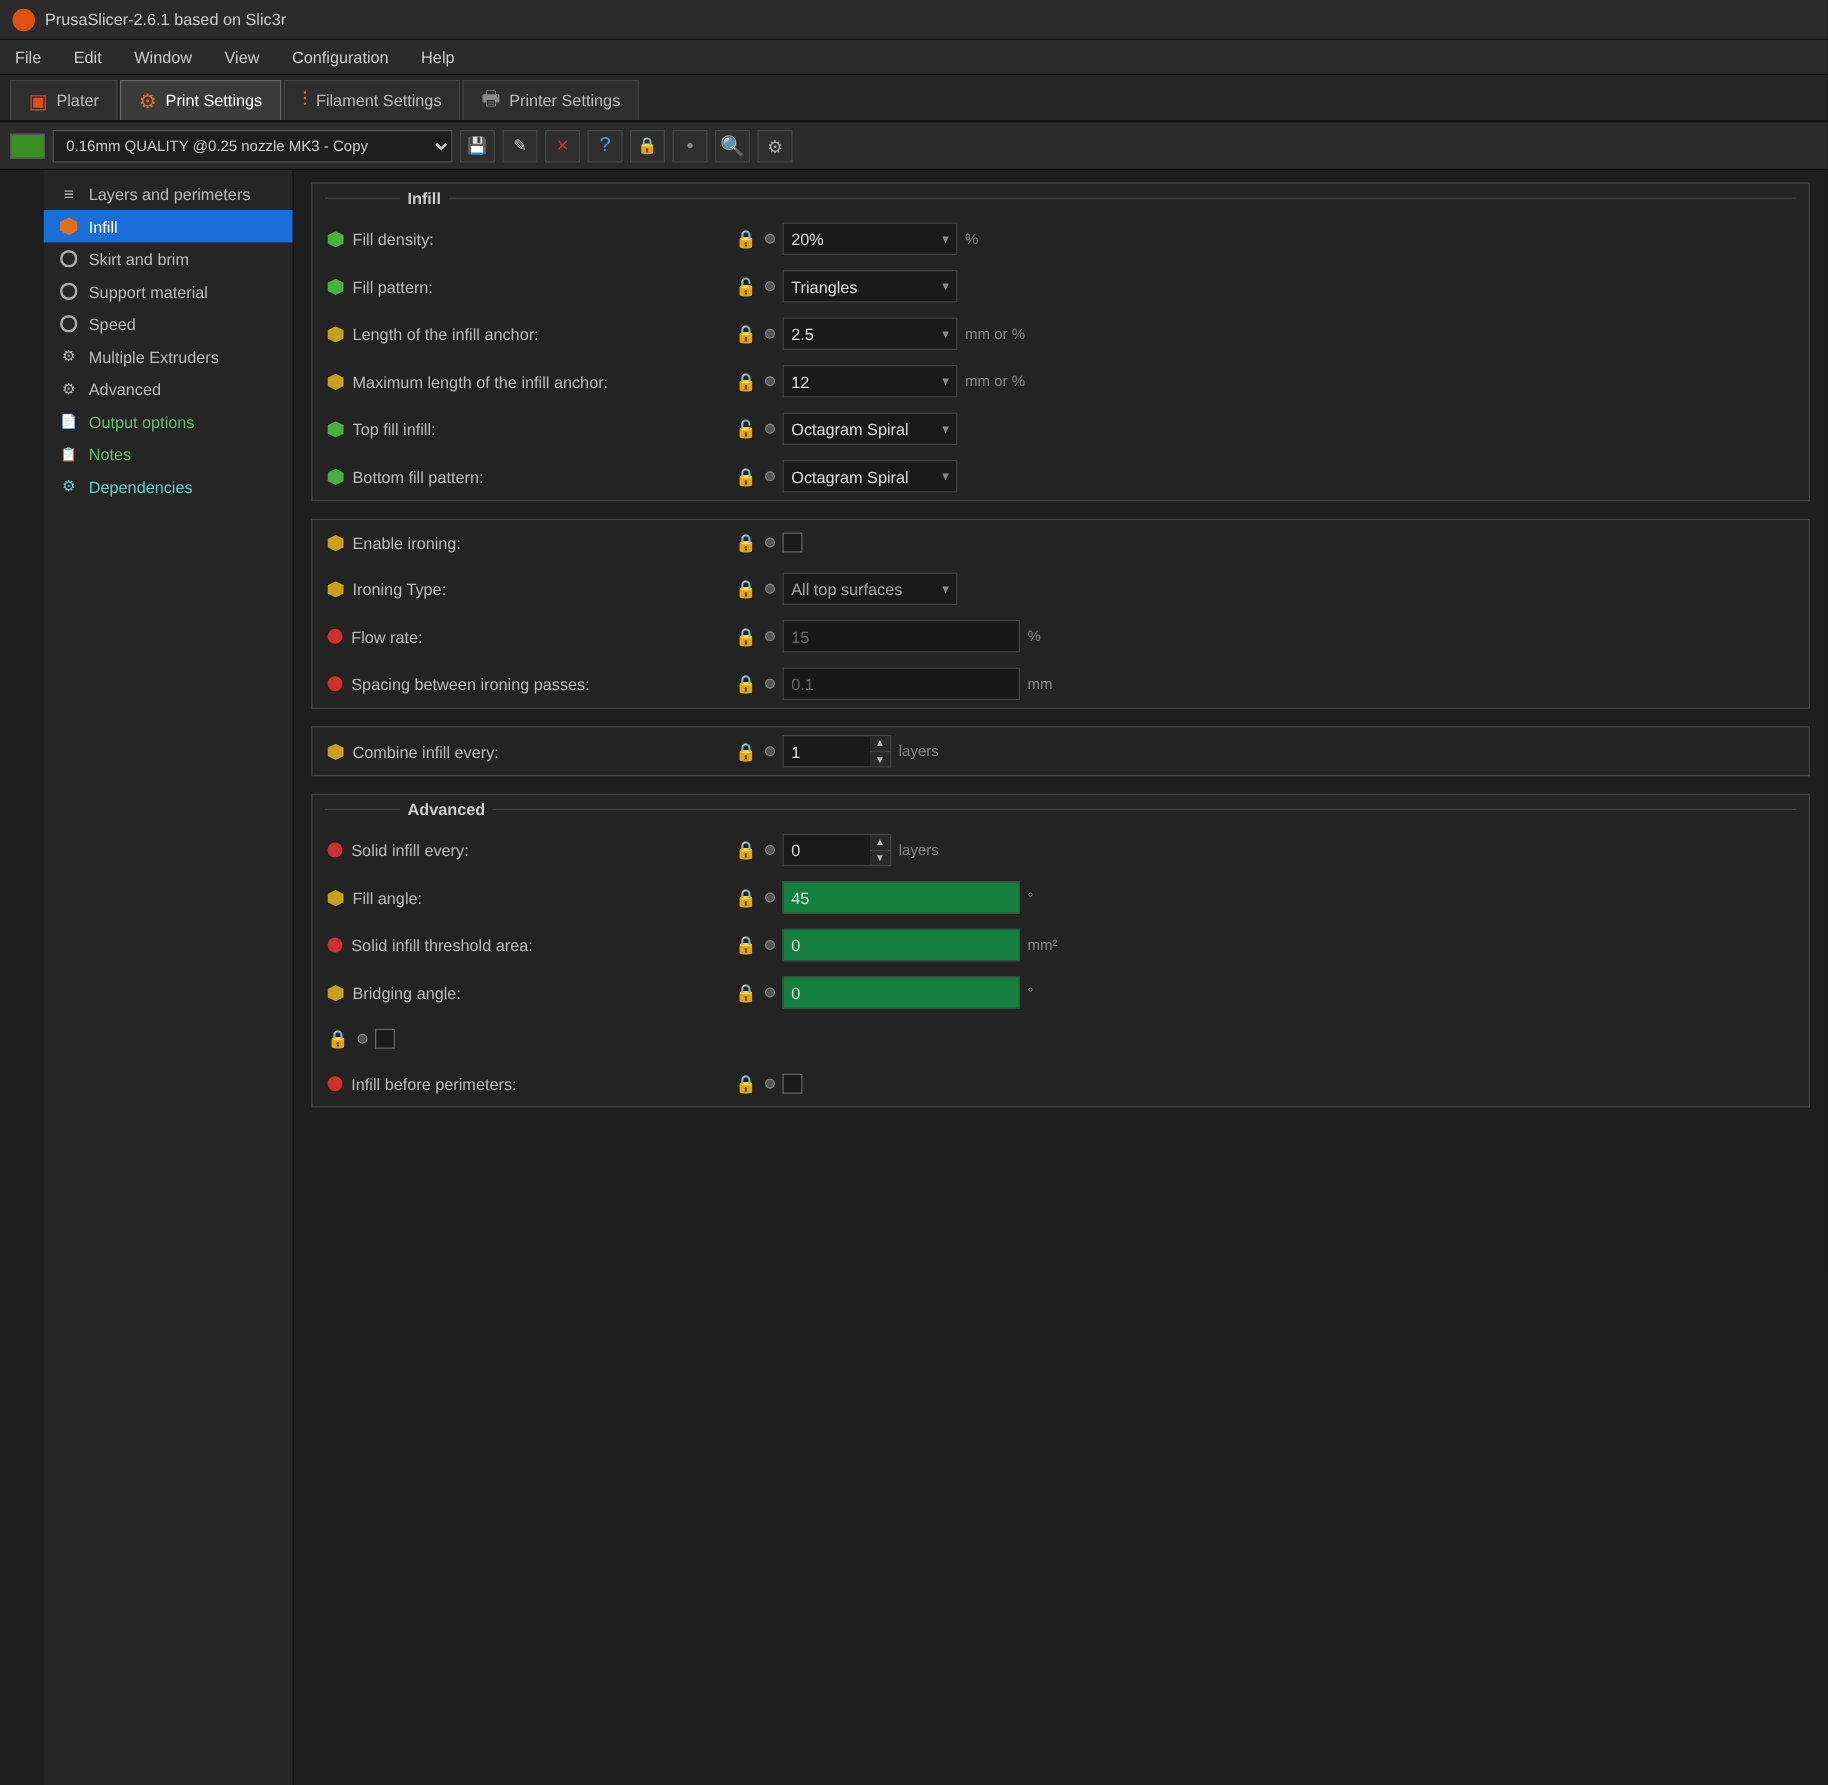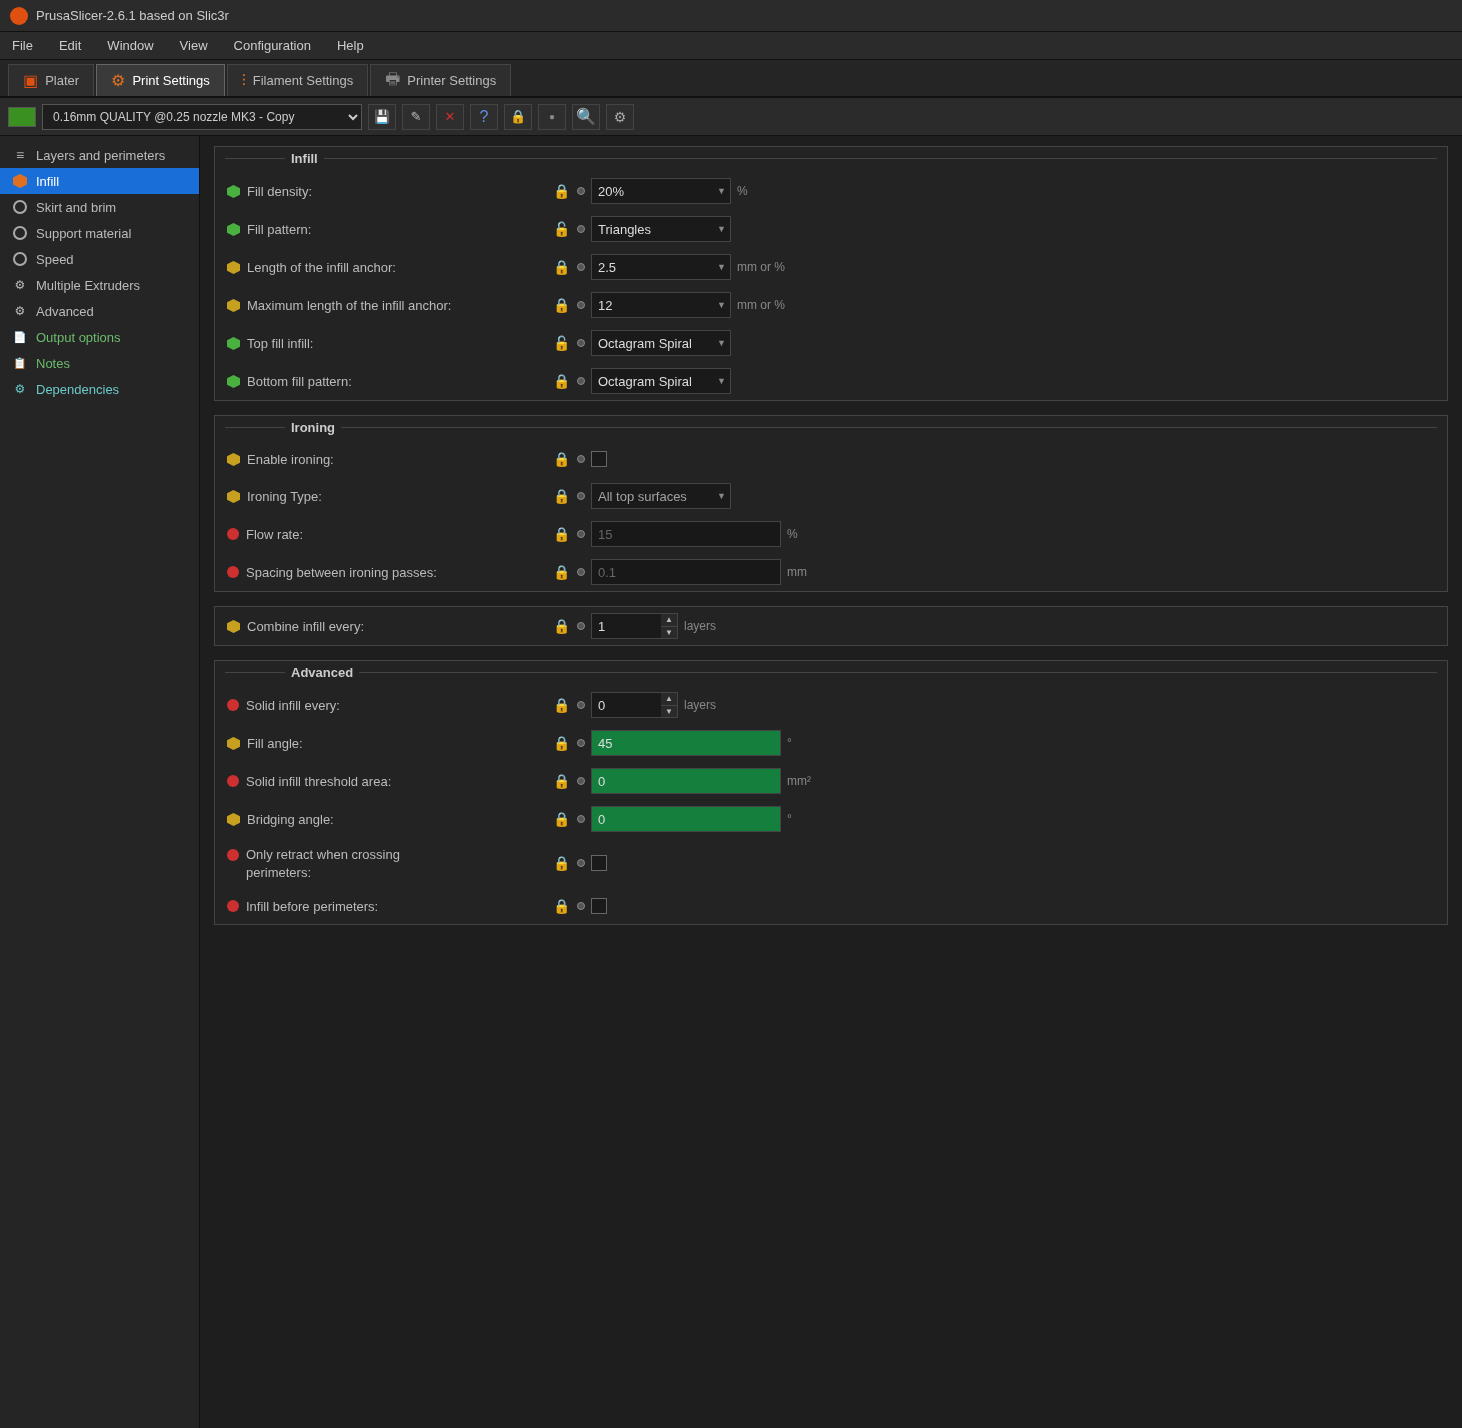--- a/index.html
+++ b/index.html
@@ -123,20 +123,21 @@
     .toolbar-question { color: #6090e0; font-size: 16px; }
     .toolbar-orange-lock { color: #e07020; }
     .toolbar-dot { color: #888; }
     .toolbar-search { color: #aaa; font-size: 16px; }
     .toolbar-settings { color: #aaa; font-size: 14px; }
 
     
     .main-layout {
       display: flex;
       height: calc(1428px - 32px - 28px - 38px - 38px);
+      padding-left: 35px;
     }
 
     
     .sidebar {
       width: 200px;
       background: #252525;
       border-right: 1px solid #111;
       padding: 6px 0;
       flex-shrink: 0;
     }
@@ -568,23 +569,20 @@
           <div class="select-wrapper">
             <select class="field-select">
               <option>Octagram Spiral</option>
             </select>
           </div>
         </div>
       </div>
     </div>
 
     <div class="section">
-      <div class="section-title">
-        <span class="section-title-text">Ironing</span>
-      </div>
 
       <div class="field-row">
         <div class="field-label">
           <svg width="13" height="13" viewBox="0 0 13 13">
               <polygon points="6.5,0 13,3.25 13,9.75 6.5,13 0,9.75 0,3.25" fill="#c8a020"></polygon>
             </svg>
           <span>Enable ironing:</span>
         </div>
         <div class="field-controls">
           <div class="lock-icon">🔒</div>
@@ -723,24 +721,20 @@
         </div>
         <div class="field-controls">
           <div class="lock-icon">🔒</div>
           <div class="circle-dot"></div>
           <input class="field-input" type="text" value="0" style="">
           <span class="field-unit">°</span>
         </div>
       </div>
 
       <div class="field-row">
-        <div class="field-label" style="align-items: flex-start; padding-top: 2px;">
-          <span class="color-dot red" style="margin-top:3px;"></span>
-          <span style="line-height:1.4;">Only retract when crossing<br>perimeters:</span>
-        </div>
         <div class="field-controls">
           <div class="lock-icon">🔒</div>
           <div class="circle-dot"></div>
           <div class="field-checkbox"></div>
         </div>
       </div>
 
       <div class="field-row">
         <div class="field-label">
           <span class="color-dot red"></span>

